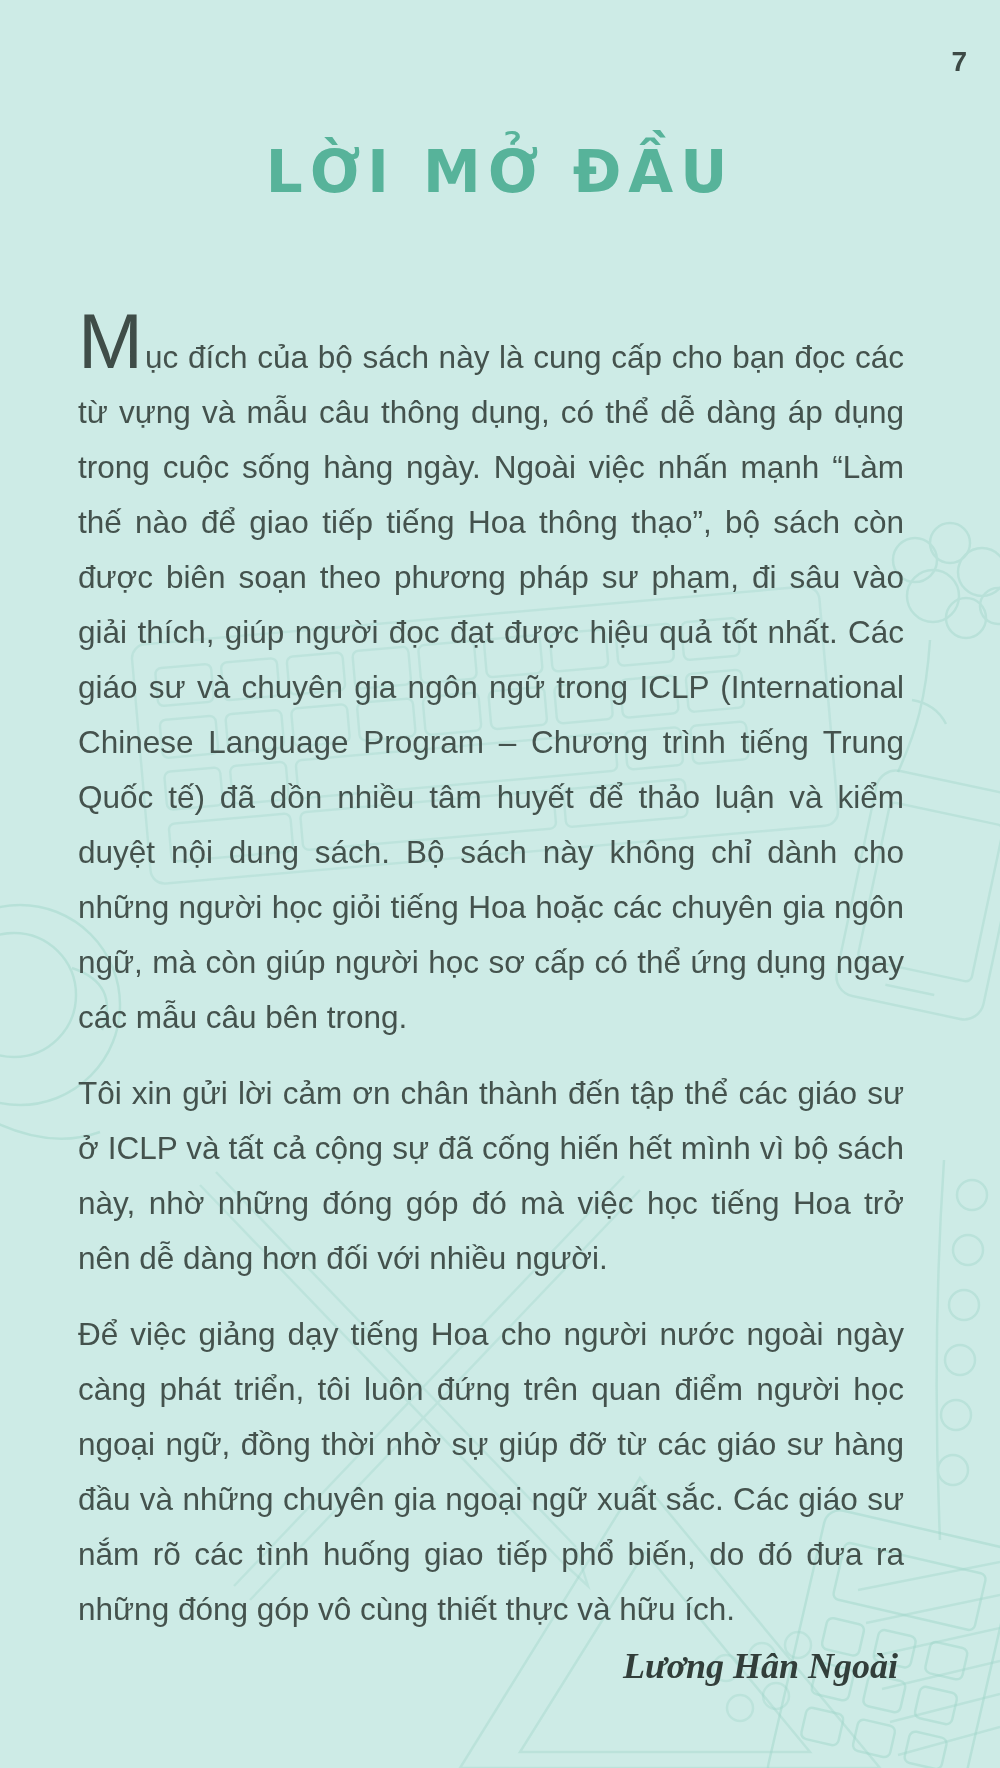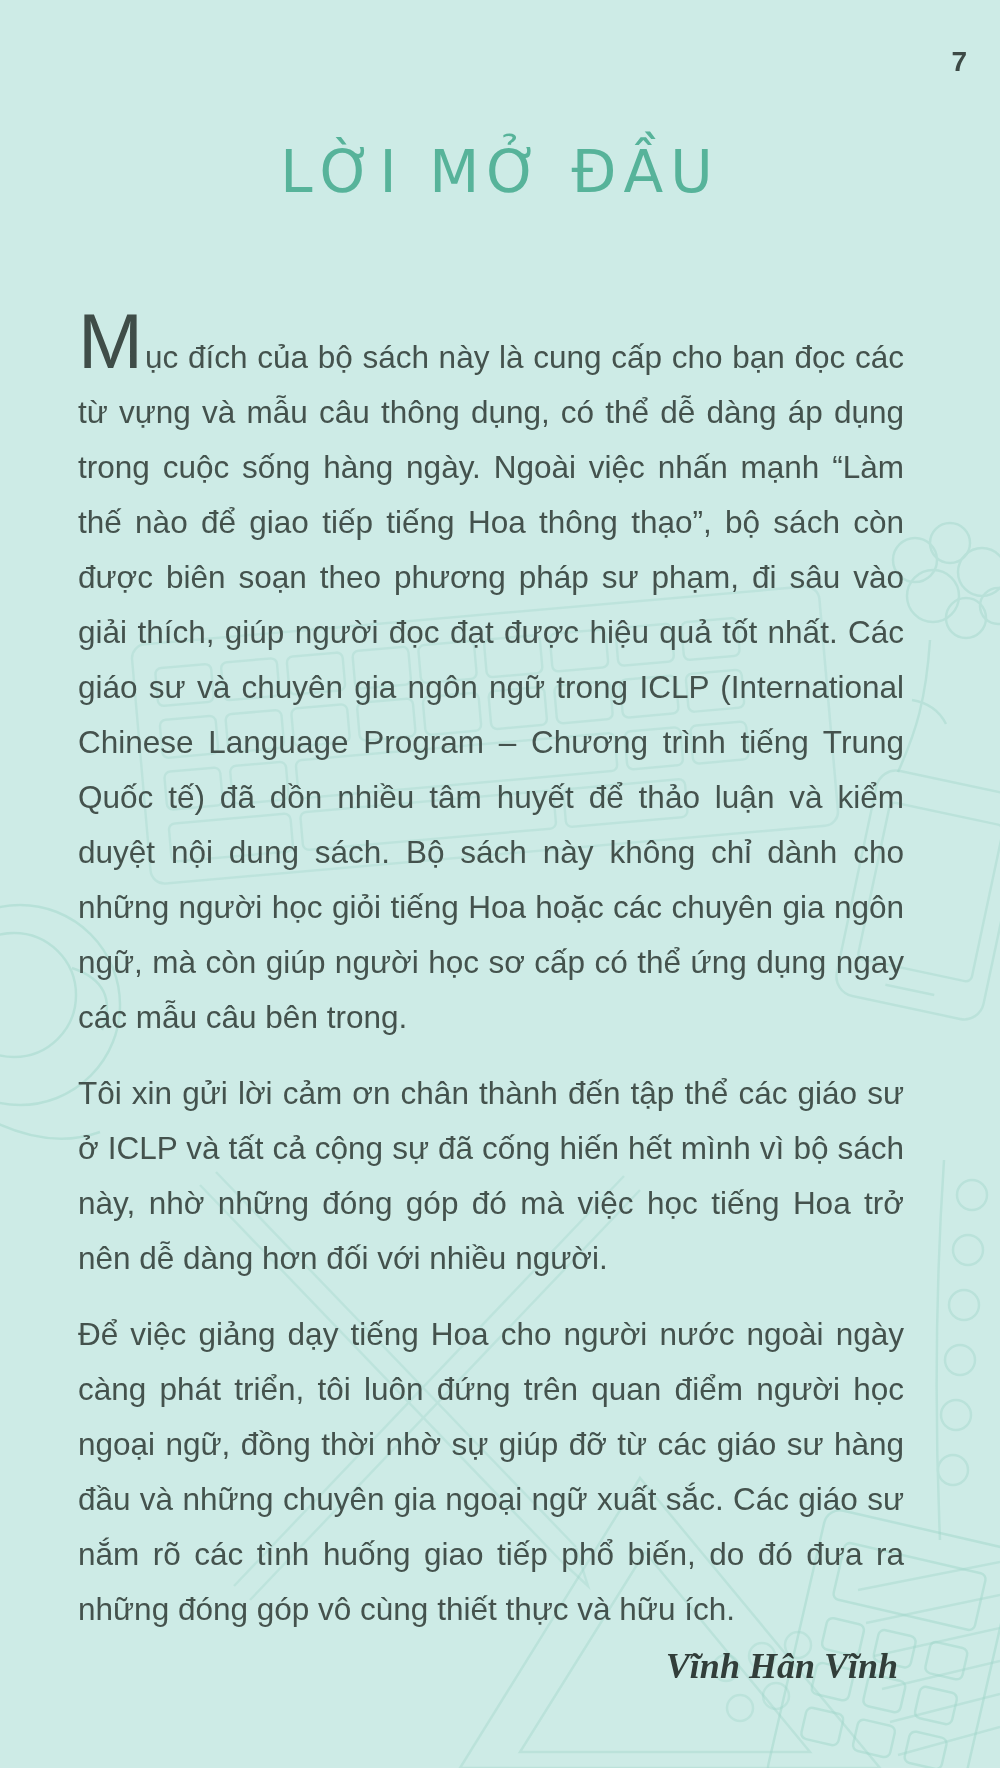--- a/index.html
+++ b/index.html
@@ -26,21 +26,21 @@
     color: #3d4a46;
   }
   .page-title {
     position: absolute;
     top: 138px;
     left: 0;
     width: 100%;
     text-align: center;
     font-family: "DejaVu Sans", sans-serif;
     font-size: 58px;
-    font-weight: normal;
+    font-weight: bold;
     letter-spacing: 7px;
     color: #57b39a;
   }
   .body-text {
     position: absolute;
     left: 78px;
     top: 330px;
     width: 842px;
     color: #44524d;
     font-size: 31.5px;
@@ -183,15 +183,15 @@
   <div class="page-number">7</div>
 
   <div class="page-title">LỜI MỞ ĐẦU</div>
 
   <div class="body-text">
     <p><span class="dropcap">M</span><span>ục đích của bộ sách này là cung cấp cho bạn đọc các từ vựng và mẫu câu thông dụng, có thể dễ dàng áp dụng trong cuộc sống hàng ngày. Ngoài việc nhấn mạnh “Làm thế nào để giao tiếp tiếng Hoa thông thạo”, bộ sách còn được biên soạn theo phương pháp sư phạm, đi sâu vào giải thích, giúp người đọc đạt được hiệu quả tốt nhất. Các giáo sư và chuyên gia ngôn ngữ trong ICLP (International Chinese Language Program – Chương trình tiếng Trung Quốc tế) đã dồn nhiều tâm huyết để thảo luận và kiểm duyệt nội dung sách. Bộ sách này không chỉ dành cho những người học giỏi tiếng Hoa hoặc các chuyên gia ngôn ngữ, mà còn giúp người học sơ cấp có thể ứng dụng ngay các mẫu câu bên trong.</span></p>
     <p>Tôi xin gửi lời cảm ơn chân thành đến tập thể các giáo sư ở ICLP và tất cả cộng sự đã cống hiến hết mình vì bộ sách này, nhờ những đóng góp đó mà việc học tiếng Hoa trở nên dễ dàng hơn đối với nhiều người.</p>
     <p>Để việc giảng dạy tiếng Hoa cho người nước ngoài ngày càng phát triển, tôi luôn đứng trên quan điểm người học ngoại ngữ, đồng thời nhờ sự giúp đỡ từ các giáo sư hàng đầu và những chuyên gia ngoại ngữ xuất sắc. Các giáo sư nắm rõ các tình huống giao tiếp phổ biến, do đó đưa ra những đóng góp vô cùng thiết thực và hữu ích.</p>
   </div>
 
-  <div class="signature">Vĩnh Hân Vĩnh</div>
+  <div class="signature">Lương Hân Ngoài</div>
 
 </div>
 
 </body></html>

